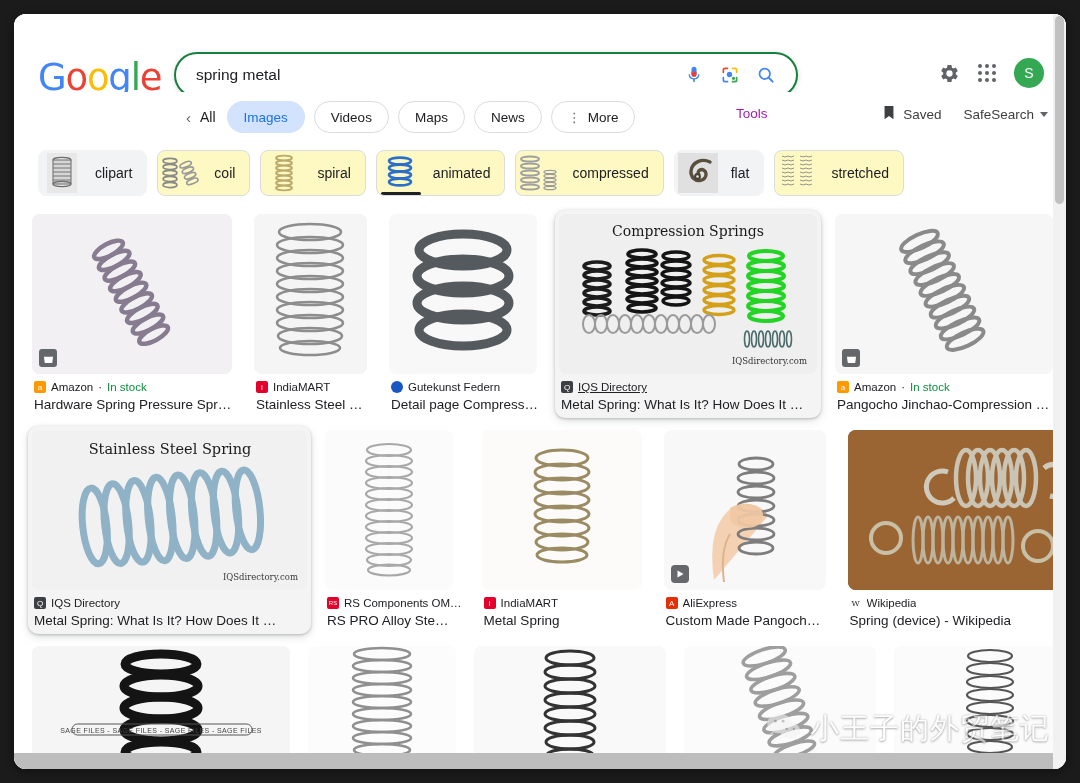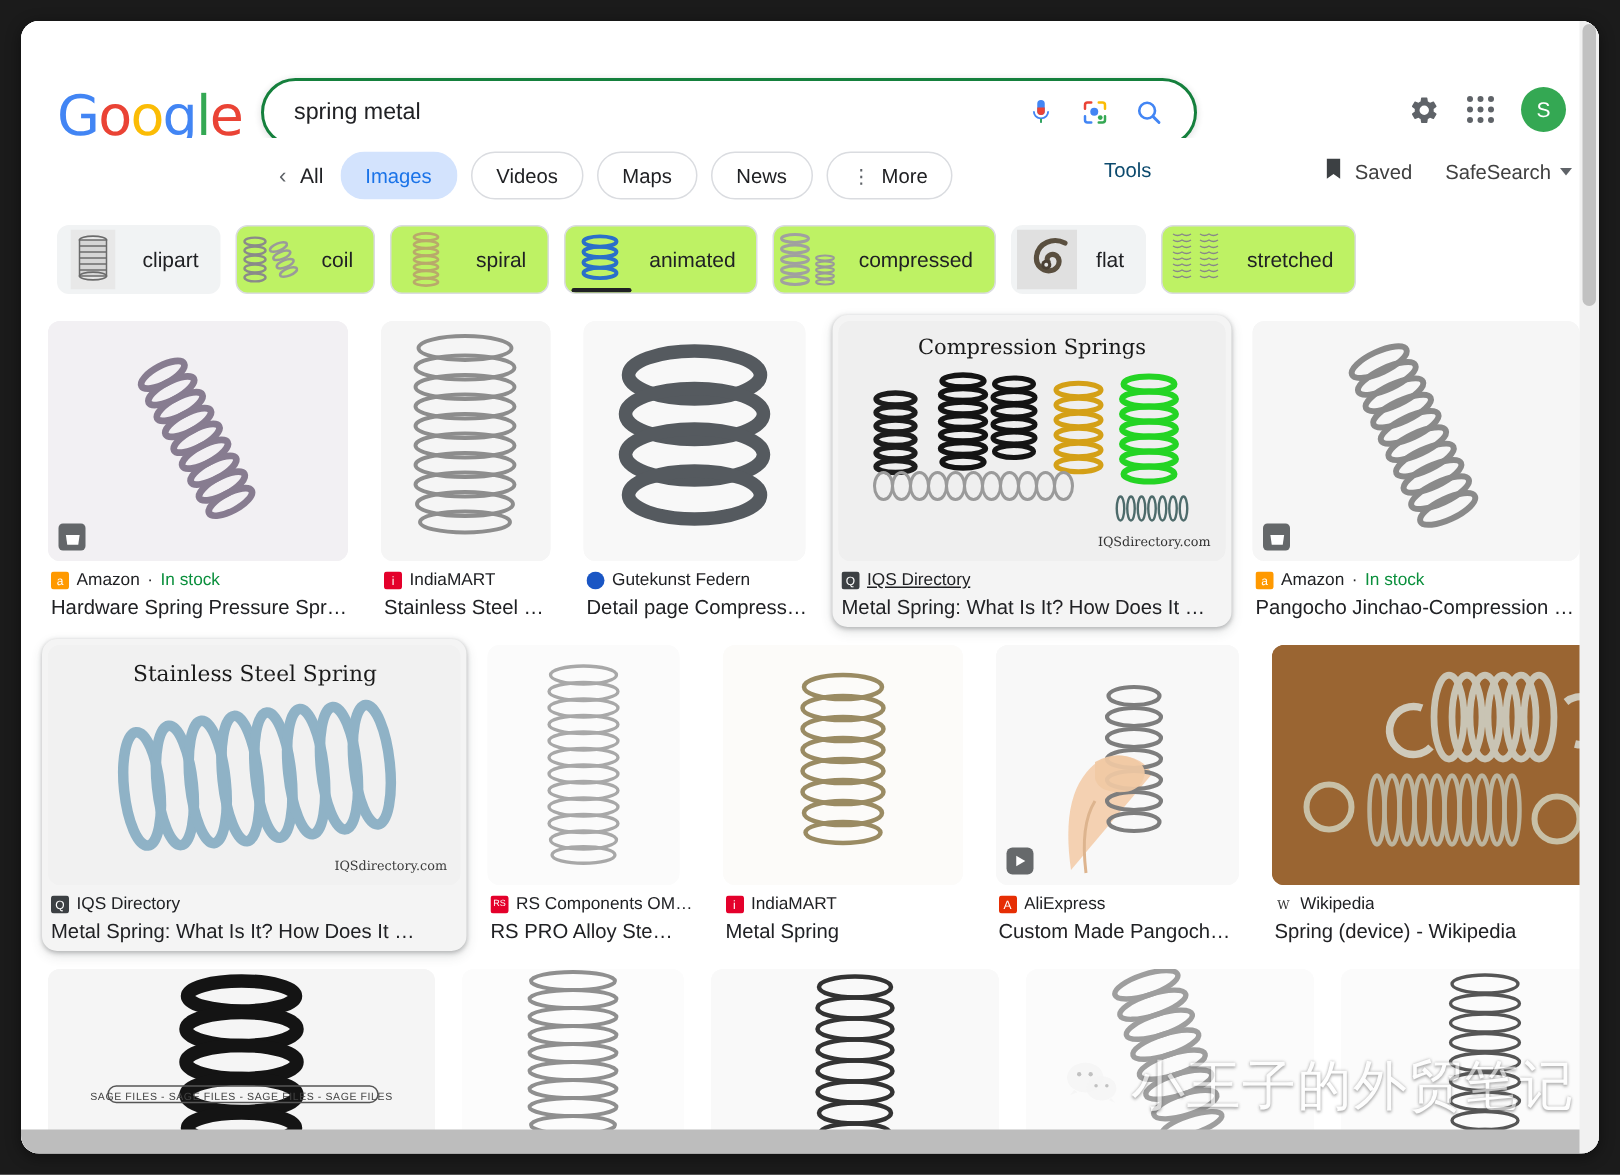--- a/index.html
+++ b/index.html
@@ -107,21 +107,21 @@
     white-space: nowrap;
   }
   .tab.active {
     background: #d3e3fd;
     color: #1a73e8;
     border-color: transparent;
   }
   .tab .dots { margin-right: 7px; letter-spacing: 0; color: #5f6368; font-size: 13px; }
   .tools-btn {
     position: absolute; left: 722px; top: 14px;
-    font-size: 13.5px; color: #0c4a6e; cursor: pointer;
+    font-size: 13.5px; color: #a21caf; cursor: pointer;
   }
   .header-tools-right {
     position: absolute; right: 18px; top: 13px;
     display: flex; align-items: center; gap: 22px;
     font-size: 13.5px; color: #404040;
   }
   .saved-btn { display: flex; align-items: center; gap: 7px; cursor: pointer; }
   .safesearch-btn { display: flex; align-items: center; gap: 6px; cursor: pointer; }
   .tri-down { width: 0; height: 0; border-left: 4px solid transparent; border-right: 4px solid transparent; border-top: 5px solid #5f6368; }
   .hr-line { position: absolute; left: 0; right: 0; top: 128px; height: 1px; background: #ebebeb; }
@@ -134,21 +134,21 @@
     gap: 10px;
     padding-left: 24px;
     overflow: hidden;
     background: #fff;
   }
   .chip {
     height: 46px;
     display: flex; align-items: center;
     border: 1px solid #dadce0;
     border-radius: 8px;
-    background: #bef264;
+    background: #fef9c3;
     overflow: hidden;
     cursor: pointer;
     flex: none;
     position: relative;
   }
   .chip.selected { background: #f1f3f4; border-color: #f1f3f4; }
   .chip-thumb {
     width: 46px; height: 44px;
     flex: none;
     display: flex; align-items: center; justify-content: center;
@@ -218,21 +218,21 @@
   
   .watermark {
     position: absolute;
     right: 16px; bottom: 20px;
     display: flex; align-items: center; gap: 8px;
     opacity: .62;
     pointer-events: none;
     z-index: 20;
   }
   .wm-text {
-    font-size: 36px;
+    font-size: 29px;
     color: #ffffff;
     font-family: Liberation Mono, monospace;
     text-shadow: 0 0 2px rgba(120,120,120,.9), 0 1px 2px rgba(90,90,90,.7);
     letter-spacing: 1px;
   }
 
   
   .scrollbar {
     position: absolute;
     right: 0; top: 0;

